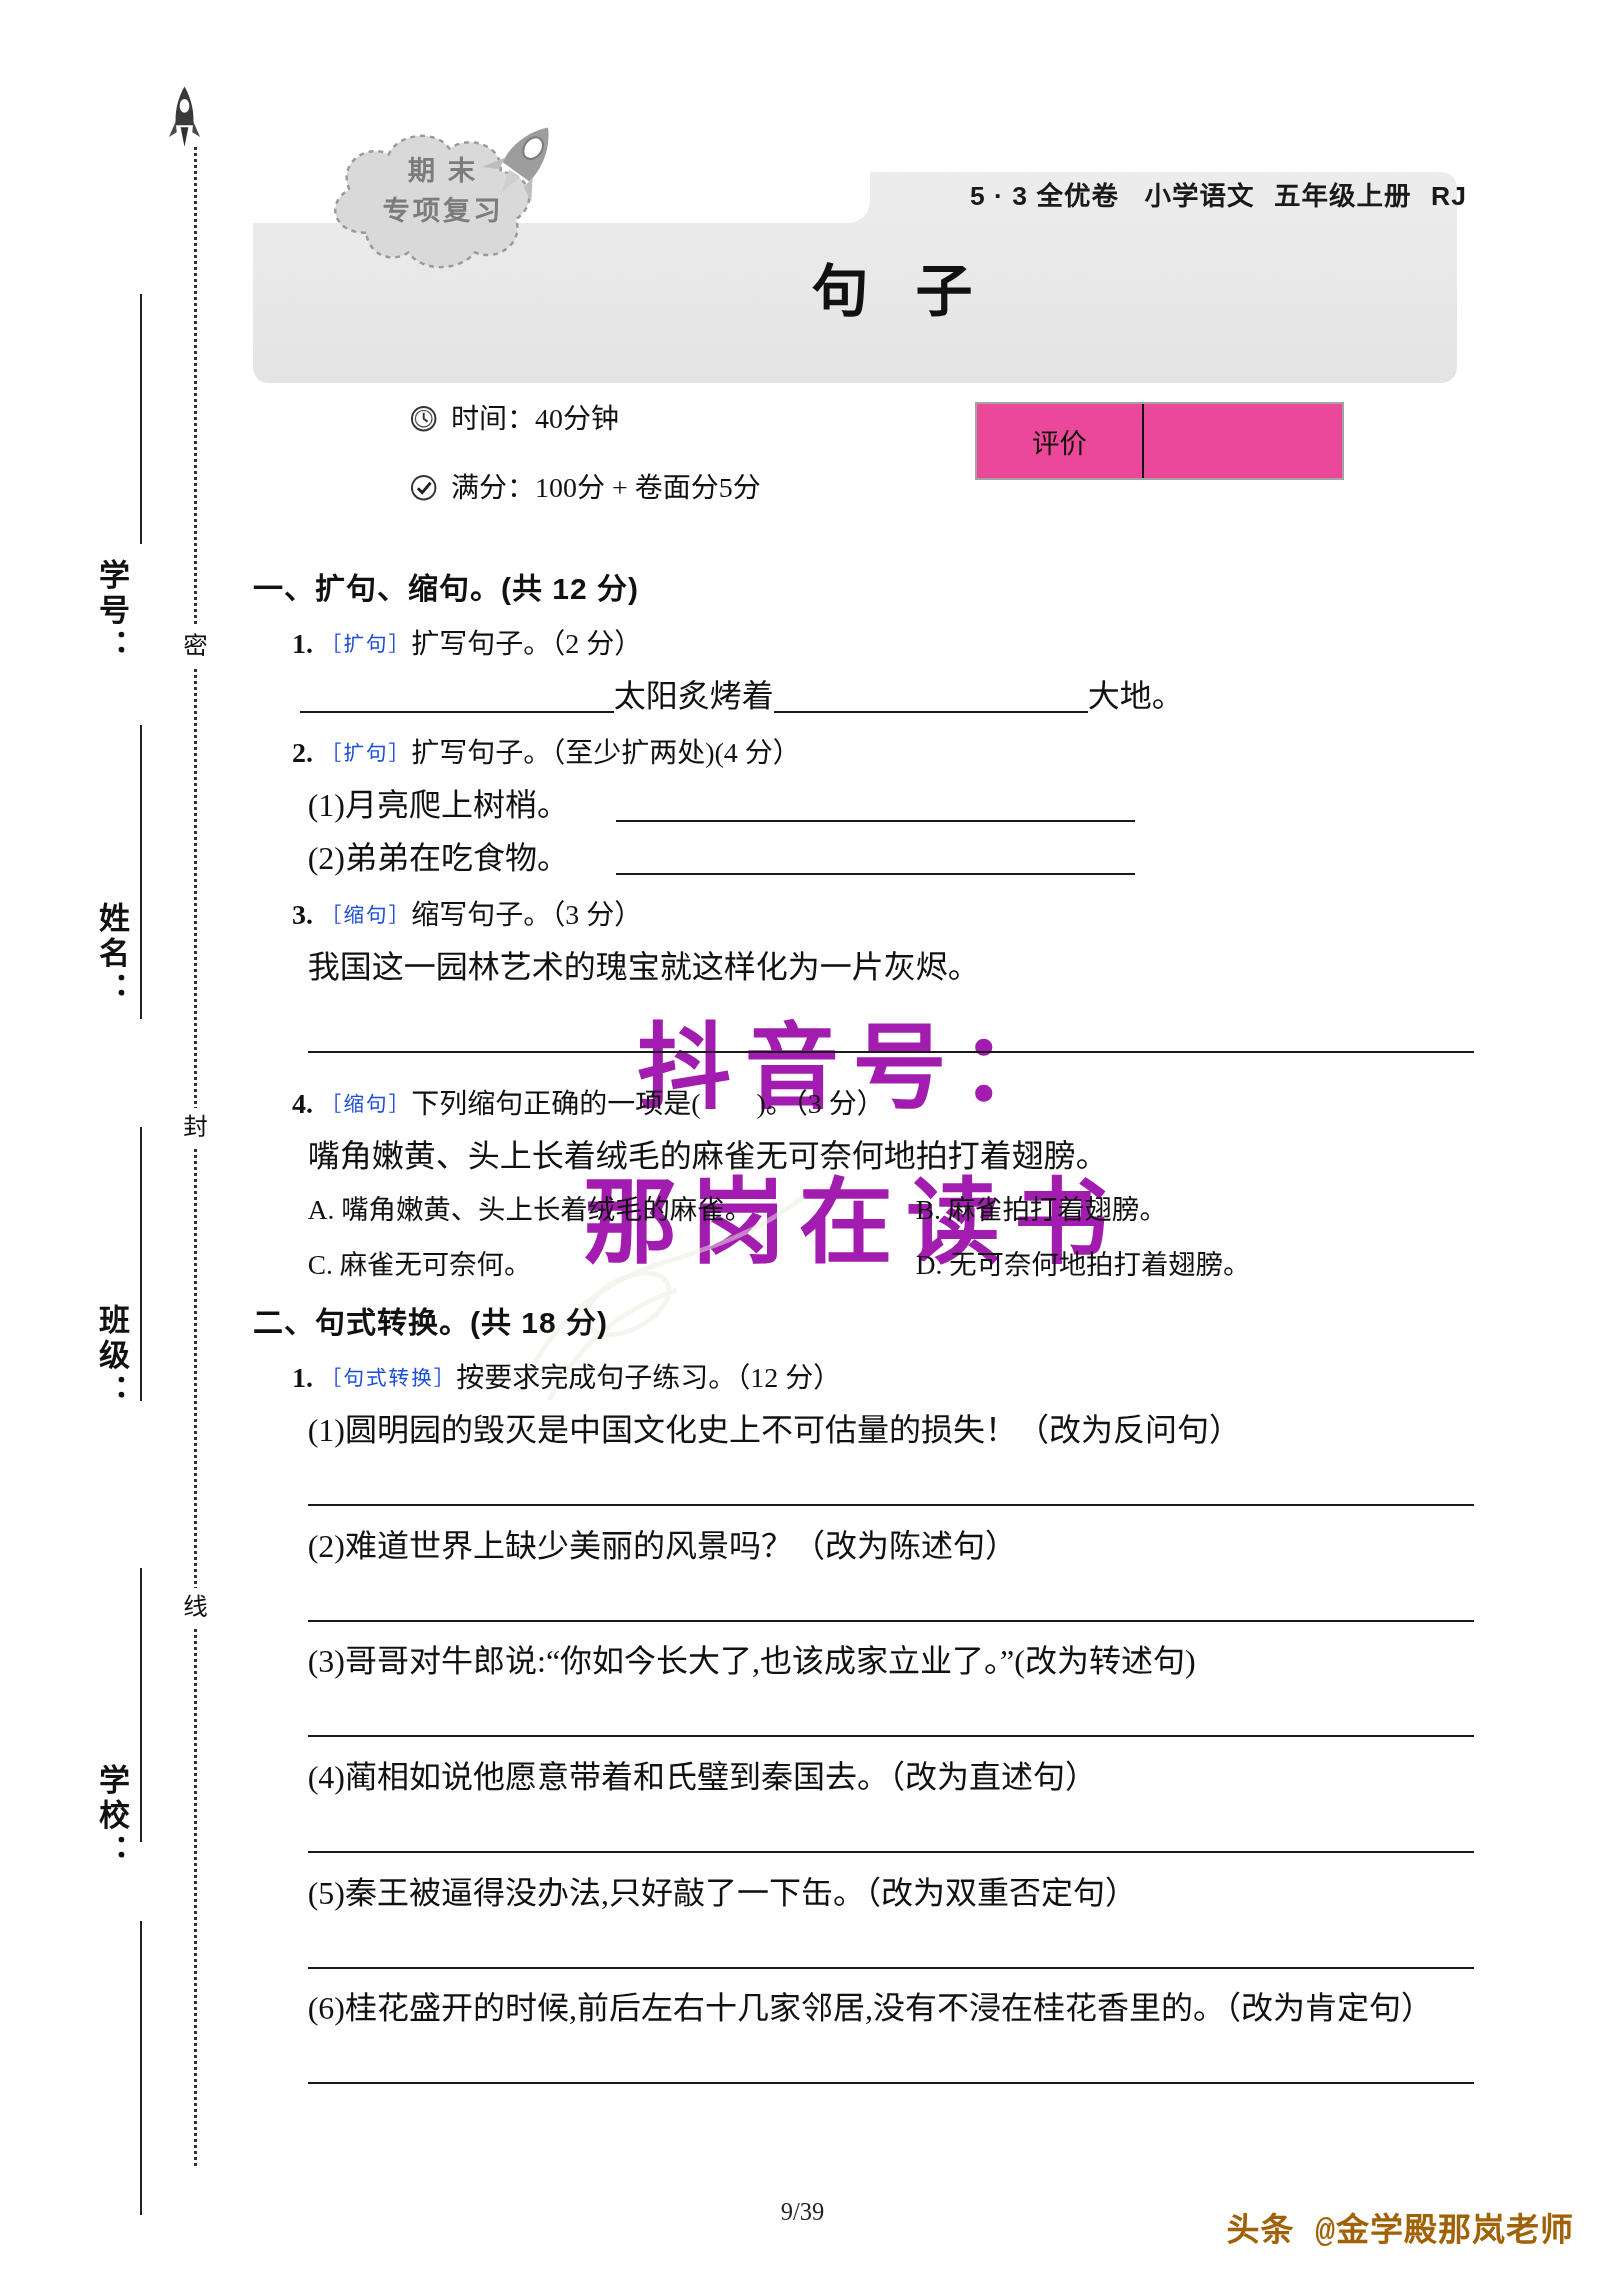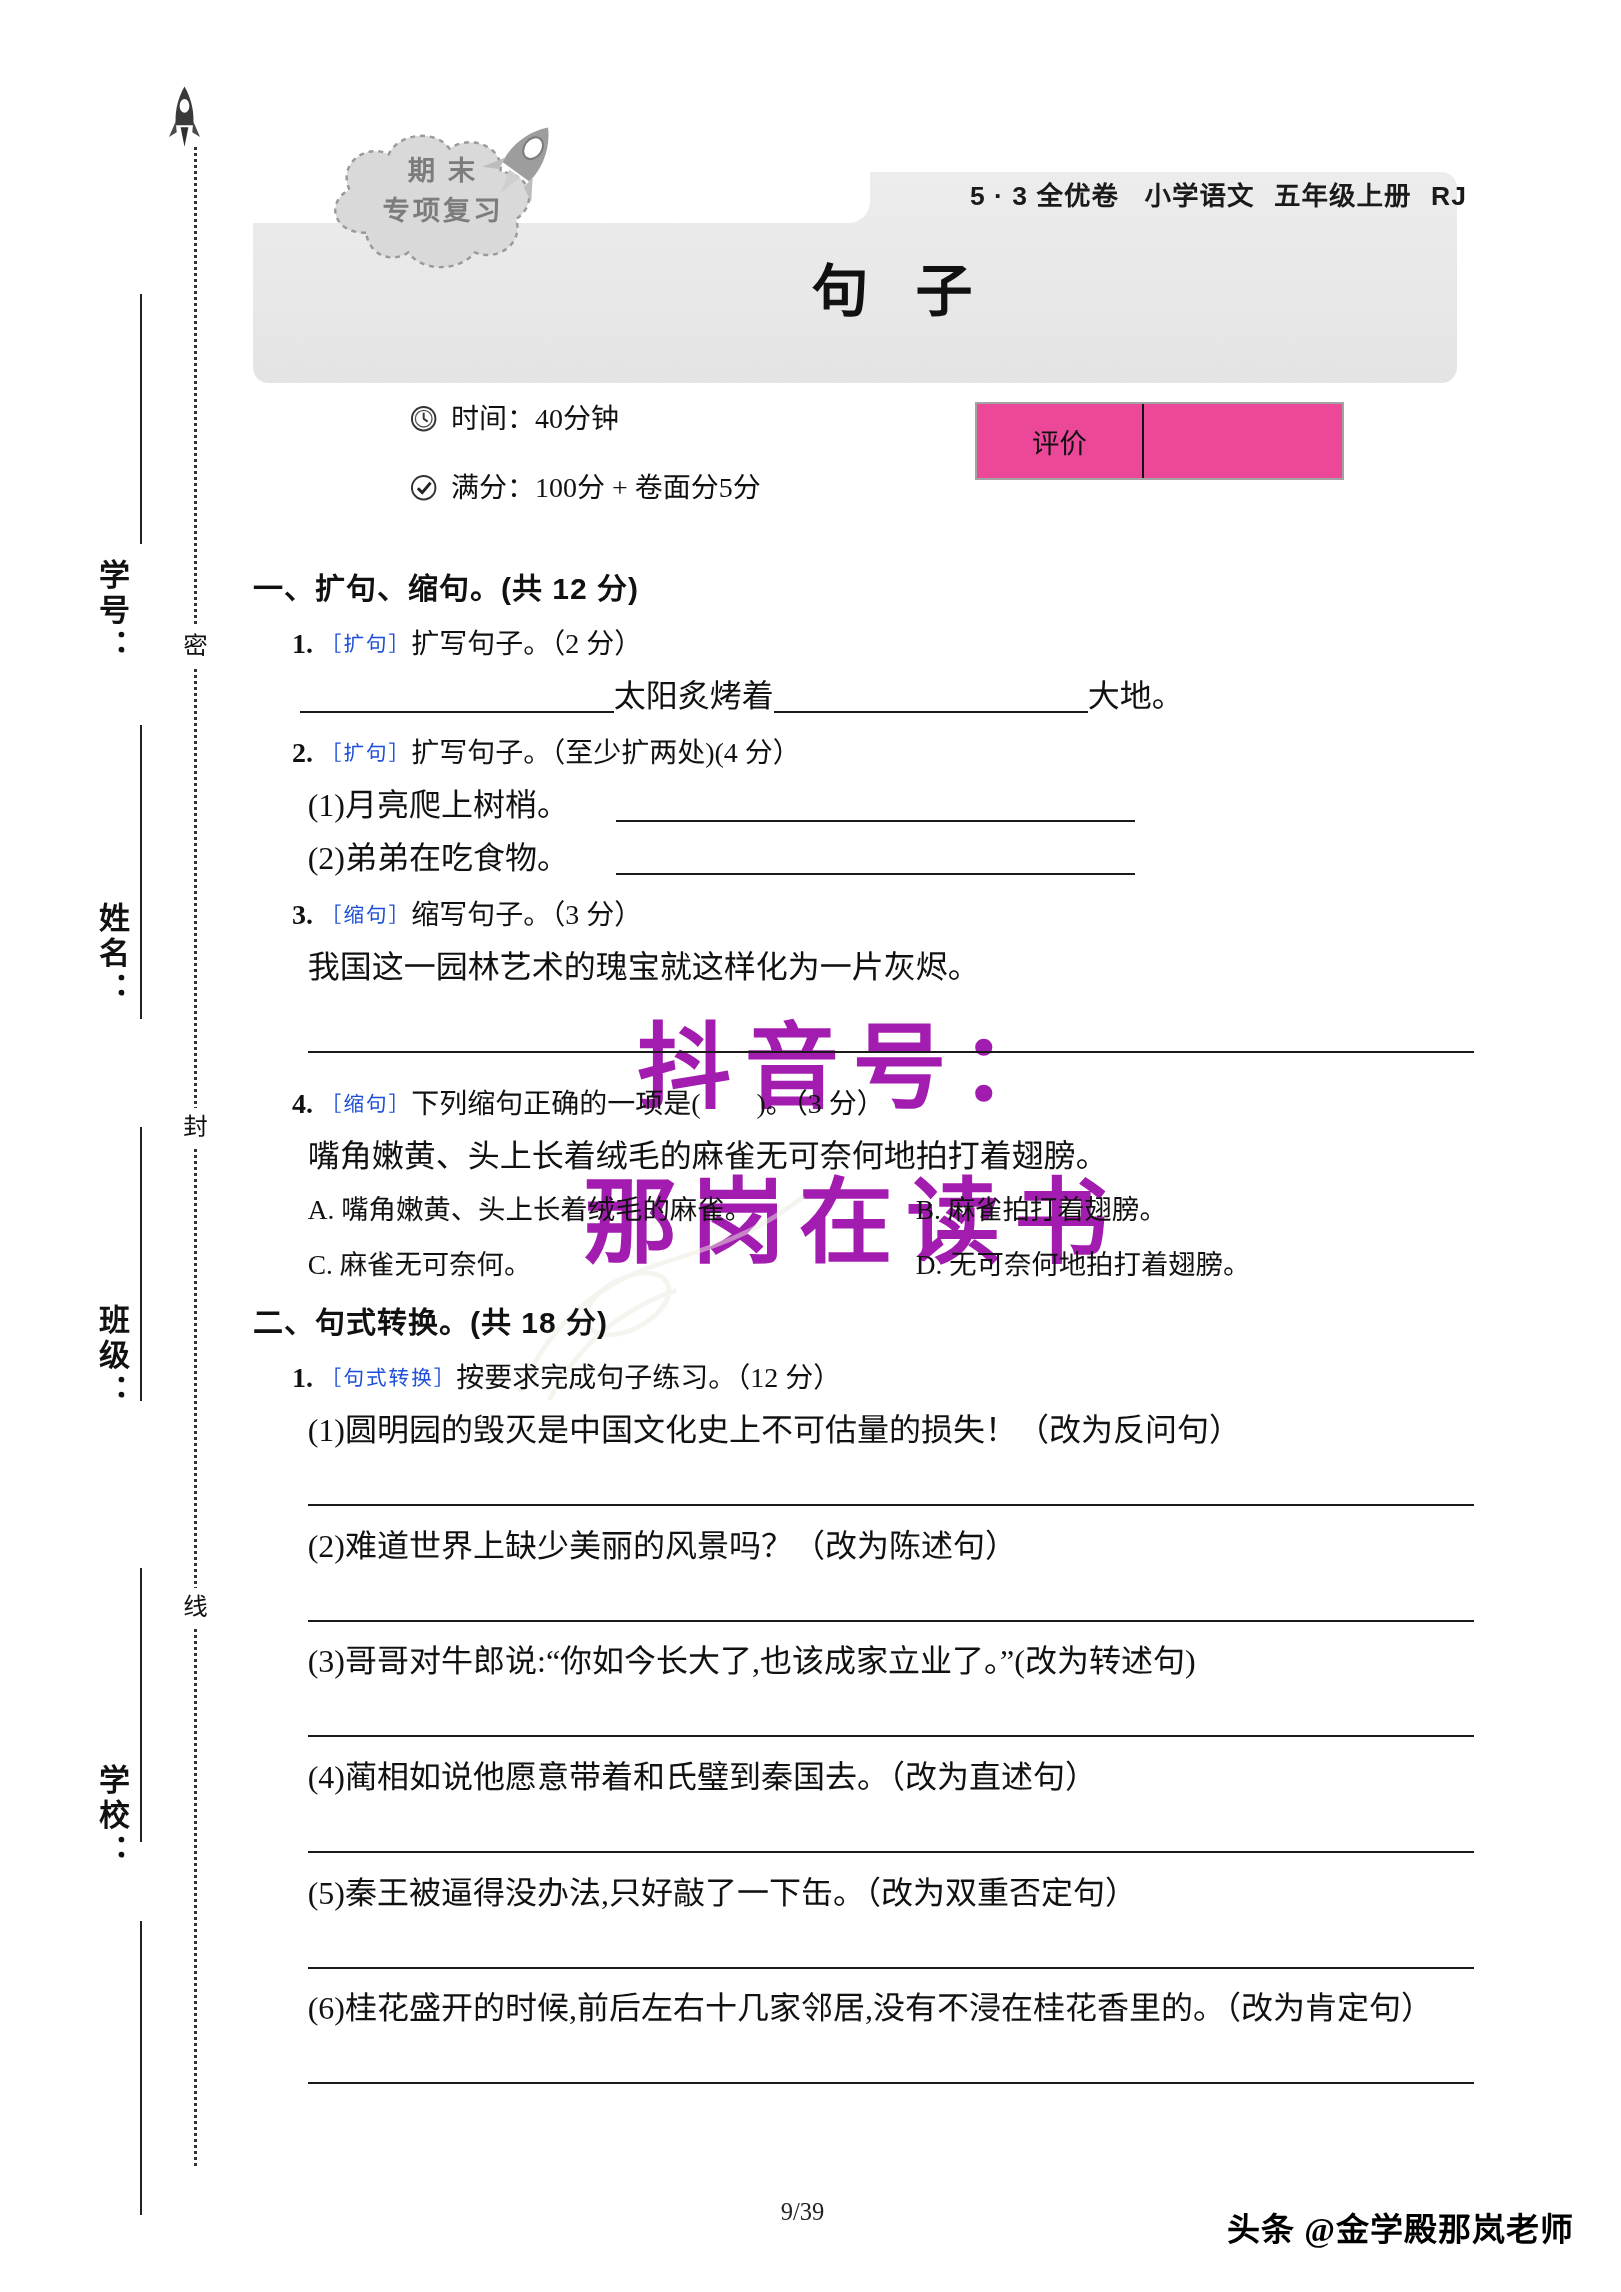--- a/index.html
+++ b/index.html
@@ -136,22 +136,22 @@
   .inline-blank{display:inline-block;border-bottom:2px solid #1a1a1a;vertical-align:-5.9px;}
 
   
   .pagenum{
     position:absolute;left:0;right:16px;top:2198px;text-align:center;
     font-size:24.5px;color:#222;
     font-family:"Liberation Serif","DejaVu Serif",serif;
   }
   .credit{
     position:absolute;right:47px;top:2203px;
-    font-size:33px;font-weight:700;color:#000000;
-    font-family:Liberation Serif, serif;
+    font-size:33px;font-weight:700;color:#a16207;
+    font-family:Liberation Mono, monospace;
     letter-spacing:1px;white-space:nowrap;
   }
 </style>
 </head>
 <body>
 
 <div class="page">
 
   <div class="seal-strip">
 

